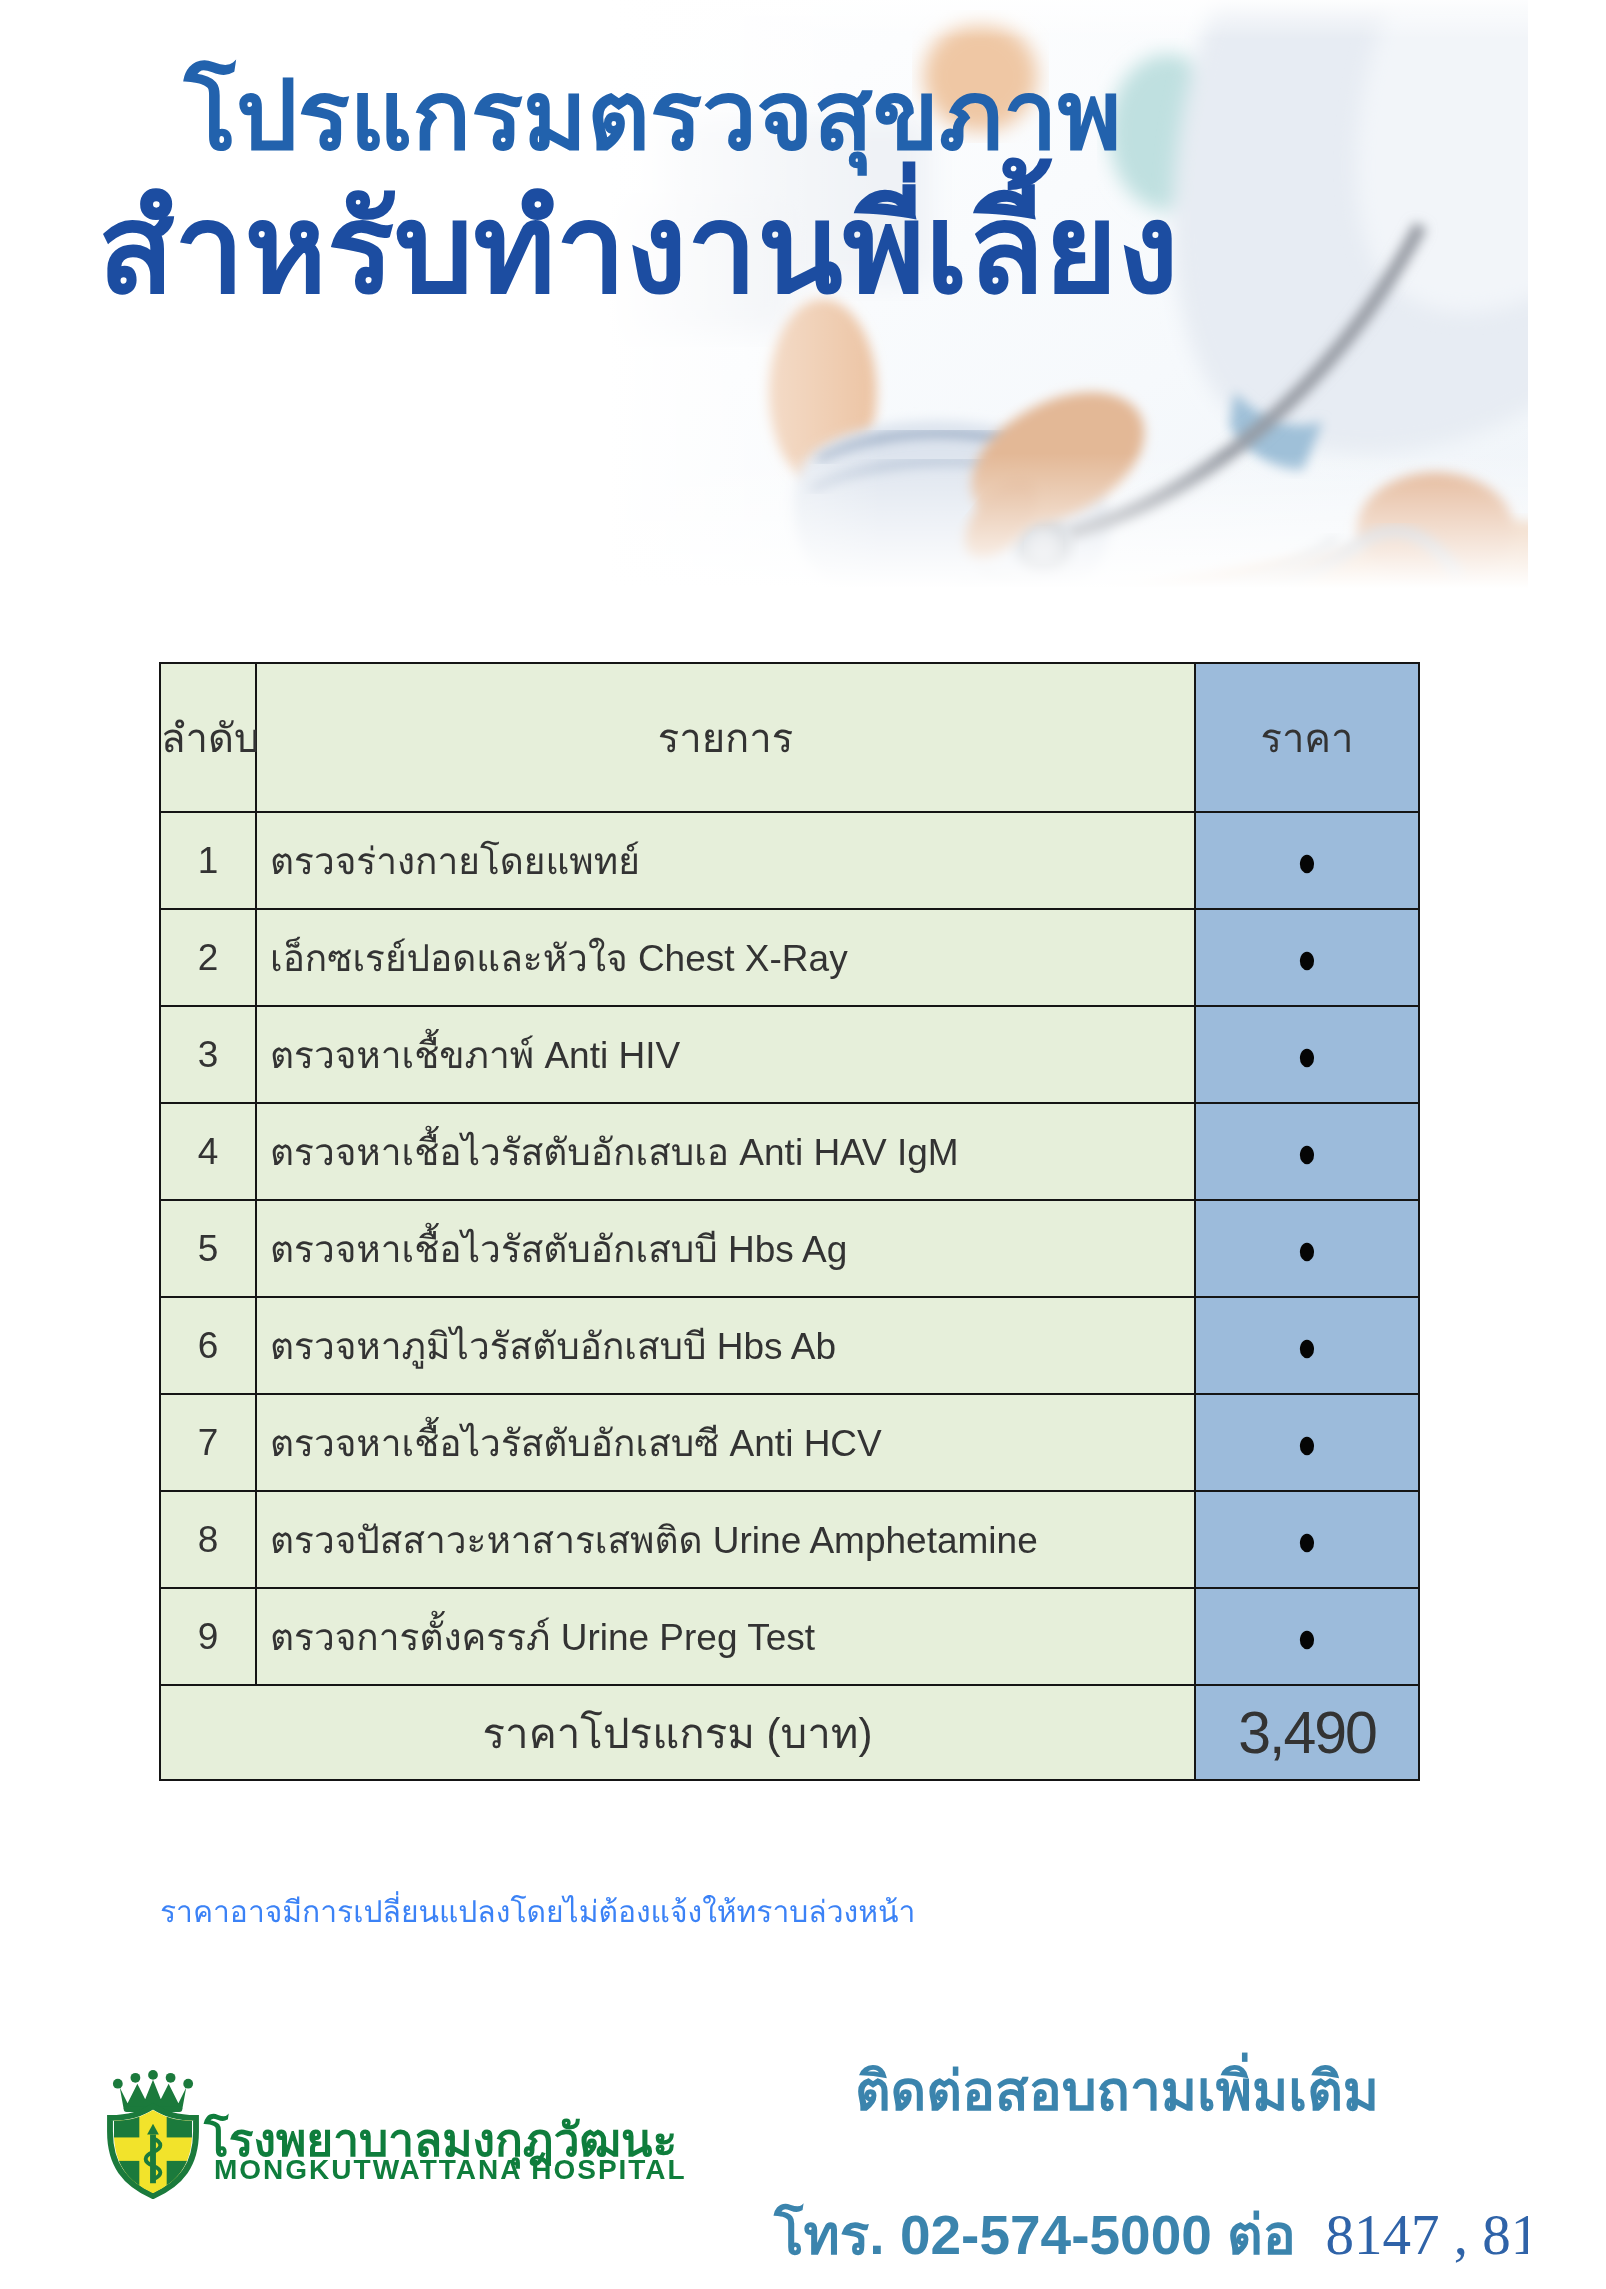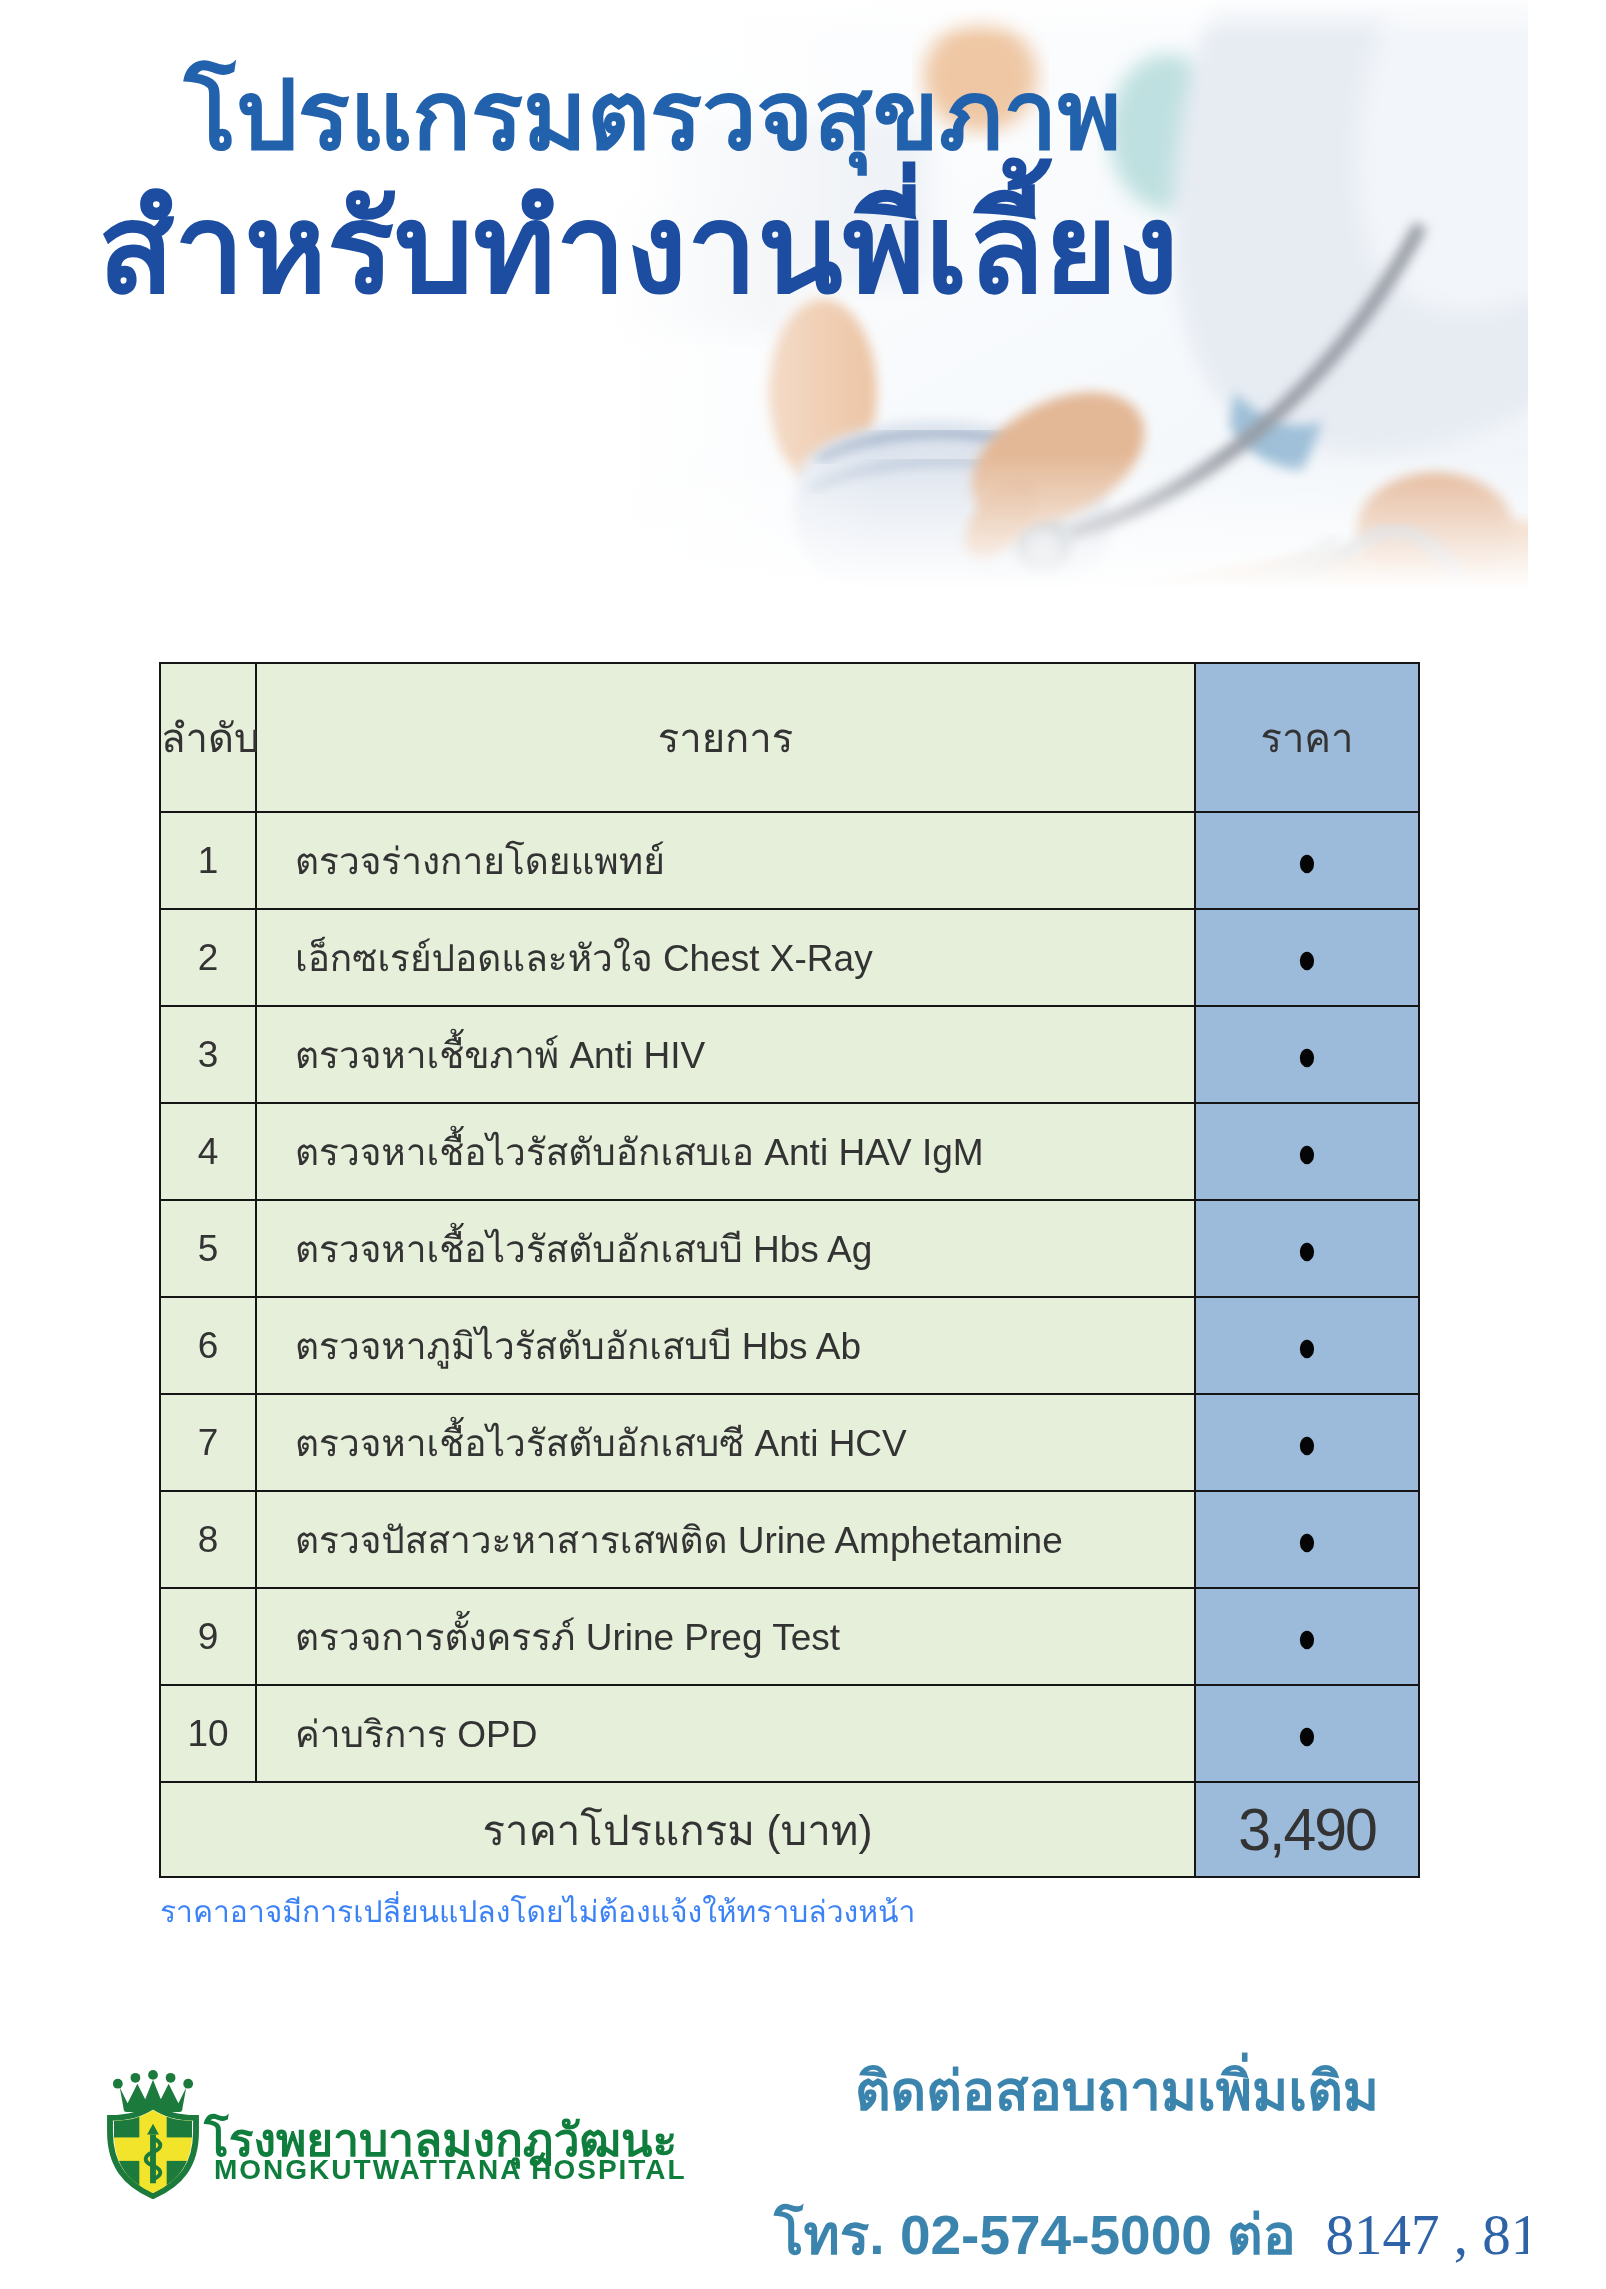--- a/index.html
+++ b/index.html
@@ -43,21 +43,21 @@
   .price-table col.c-price{width:224px;}
   .price-table th,.price-table td{
     border:2.9px solid #151515;
     color:#333333;font-weight:normal;
     background:#e6efda;
     padding:0;
   }
   .price-table thead th{height:147px;font-size:40px;text-align:center;}
   .price-table tbody td{height:95px;font-size:37px;}
   .price-table td.no{text-align:center;}
-  .price-table td.item{text-align:left;padding-left:38px;}
+  .price-table td.item{text-align:left;padding-left:13px;}
   .price-table th.price,.price-table td.price{
     background:#9cbbdb;text-align:center;
   }
   .dot{
     display:inline-block;font-size:33px;line-height:1;color:#050505;
     transform:scaleY(1.3);
   }
   .total-row td{height:93px;}
   .total-label{font-size:42px;text-align:center;color:#2e2e2e;}
   .total-value{
@@ -217,25 +217,20 @@
       <td class="item">ตรวจปัสสาวะหาสารเสพติด Urine Amphetamine</td>
       <td class="price"><span class="dot">●</span></td>
     </tr>
 
     <tr>
       <td class="no">9</td>
       <td class="item">ตรวจการตั้งครรภ์ Urine Preg Test</td>
       <td class="price"><span class="dot">●</span></td>
     </tr>
 
-    <tr>
-      <td class="no">10</td>
-      <td class="item">ค่าบริการ OPD</td>
-      <td class="price"><span class="dot">●</span></td>
-    </tr>
   </tbody>
     <tfoot>
       <tr class="total-row">
         <td class="total-label" colspan="2">ราคาโปรแกรม (บาท)</td>
         <td class="price total-value">3,490</td>
       </tr>
     </tfoot>
   </table>
 
   <div class="disclaimer">ราคาอาจมีการเปลี่ยนแปลงโดยไม่ต้องแจ้งให้ทราบล่วงหน้า</div>

